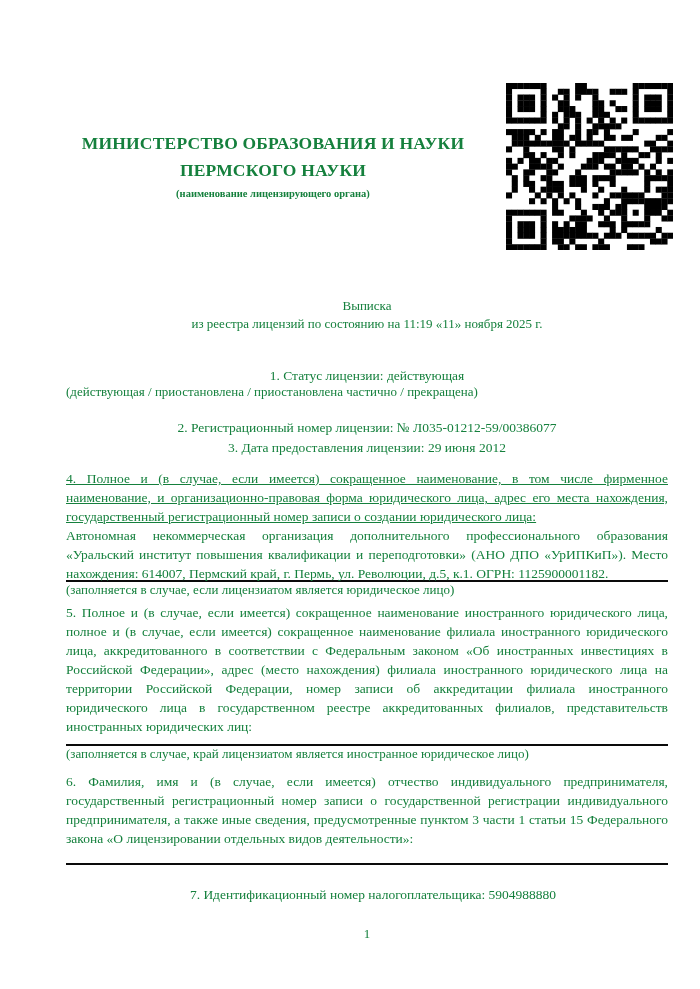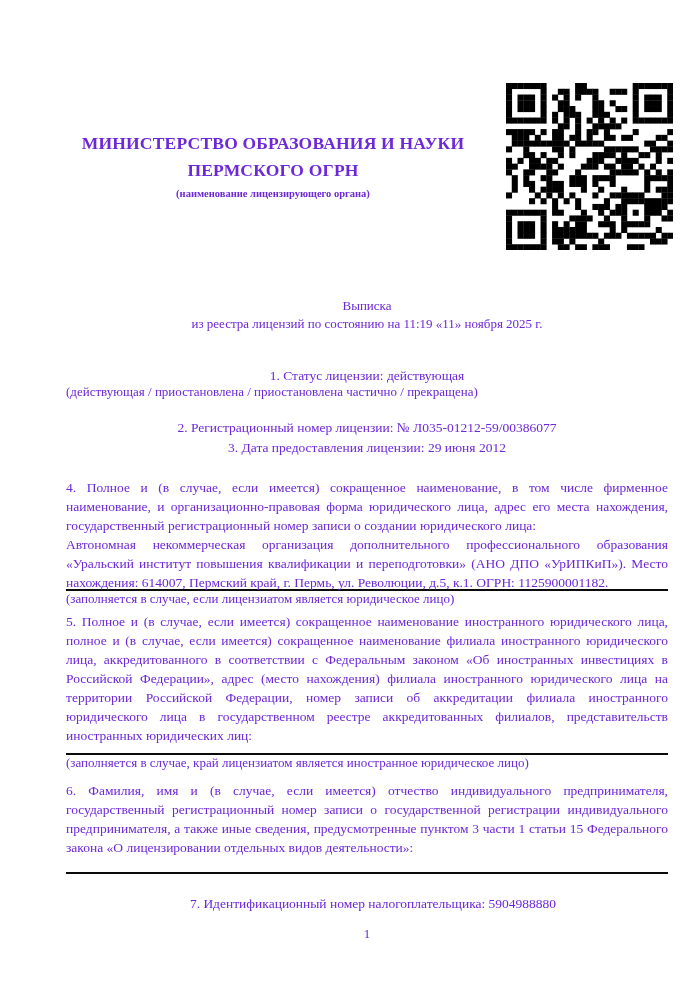--- a/index.html
+++ b/index.html
@@ -1,21 +1,21 @@
 <!DOCTYPE html>
 <html><head>
 <meta charset="utf-8">
 <style>
   html, body { margin: 0; padding: 0; background: #ffffff; }
   .page {
     position: relative;
     width: 700px;
     height: 989px;
     background: #ffffff;
-    color: #6d28d9;
+    color: #15803d;
     font-family: "Liberation Serif", "DejaVu Serif", serif;
     overflow: hidden;
   }
   .org-block {
     position: absolute;
     left: 50px;
     top: 130px;
     width: 446px;
     text-align: center;
   }
@@ -60,21 +60,21 @@
     text-align: left;
     font-size: 13px;
     line-height: 14px;
   }
   .rule {
     height: 2px;
     background: #0a0a0a;
   }
   .m-p2   { margin-top: 19px; }
   .m-p3   { margin-top: 1px; }
-  .m-p4q  { margin-top: 21px; }
+  .m-p4q  { margin-top: 12px; text-decoration: underline; }
   .m-rule4{ margin-top: -3px; }
   .m-cap  { margin-top: 1px; }
   .m-p5   { margin-top: 6px; }
   .m-rule5{ margin-top: 8px; }
   .m-p6   { margin-top: 11px; }
   .m-rule6{ margin-top: 15px; }
   .m-p7   { margin-top: 20px; margin-left: 12px; }
   .page-number {
     position: absolute;
     left: 66px;
@@ -84,21 +84,21 @@
     font-size: 13px;
   }
 </style>
 </head>
 <body>
 
 <div class="page">
 
   <div class="org-block">
     <div class="org-name">МИНИСТЕРСТВО ОБРАЗОВАНИЯ И НАУКИ</div>
-    <div class="org-name">ПЕРМСКОГО ОГРН</div>
+    <div class="org-name">ПЕРМСКОГО НАУКИ</div>
     <div class="org-caption">(наименование лицензирующего органа)</div>
   </div>
 
   <div class="qr-box">
     <svg id="qr" viewBox="0 0 167 167" width="167" height="167" fill="#000">
         <rect x="0.00" y="0.00" width="6.06" height="6.06"></rect>
         <rect x="5.76" y="0.00" width="6.06" height="6.06"></rect>
         <rect x="11.52" y="0.00" width="6.06" height="6.06"></rect>
         <rect x="17.28" y="0.00" width="6.06" height="6.06"></rect>
         <rect x="23.03" y="0.00" width="6.06" height="6.06"></rect>

